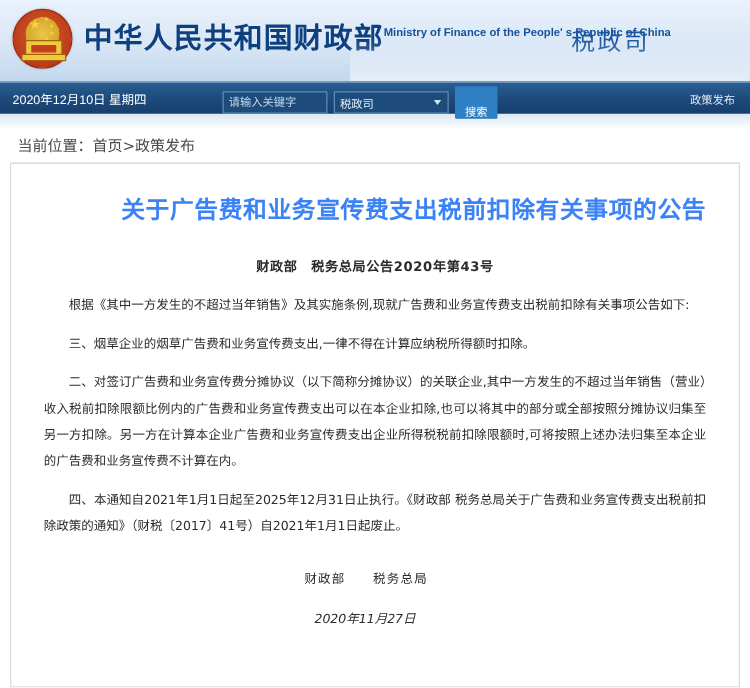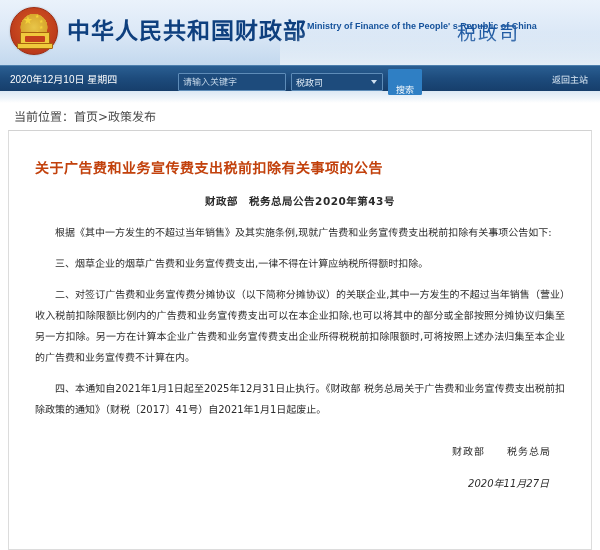--- a/index.html
+++ b/index.html
@@ -145,21 +145,21 @@
   }
   .search-area {
     position: absolute;
     left: 178px;
     top: 3px;
     display: flex;
     align-items: center;
     gap: 5px;
   }
   .search-input {
-    width: 108px;
+    width: 84px;
     height: 18px;
     box-sizing: border-box;
     background: #1d4b7c;
     border: 1px solid #5e8cb8;
     color: #cfe0f0;
     font-size: 9px;
     font-family: "Liberation Sans", sans-serif;
     padding: 0 4px;
     outline: none;
     border-radius: 1px;
@@ -237,52 +237,52 @@
   }
   .card {
     background: #ffffff;
     border: 1px solid #dcdcdc;
     border-top: 1px solid #d2d2d2;
     min-height: 420px;
     padding: 22px 26px 20px 26px;
     box-sizing: border-box;
   }
   .doc-title {
-    text-align: left;
-    font-family: "DejaVu Sans", "Liberation Sans", sans-serif;
-    font-size: 14px;
+    text-align: right;
+    font-family: "DejaVu Sans", "Liberation Sans", sans-serif;
+    font-size: 19px;
     font-weight: bold;
-    color: #c2410c;
+    color: #3b82f6;
     line-height: 22px;
     letter-spacing: 0.5px;
     margin: 4px 0 0 0;
   }
   .doc-subtitle {
     text-align: center;
     font-family: "DejaVu Sans", "Liberation Sans", sans-serif;
     font-size: 10.5px;
     font-weight: bold;
     color: #2b2b2b;
-    margin-top: 14px;
+    margin-top: 26px;
     letter-spacing: 0.5px;
   }
   .doc-body { margin-top: 14px; }
   .para {
     font-family: "DejaVu Sans", "Liberation Sans", sans-serif;
     font-size: 10px;
     color: #2b2b2b;
     line-height: 21px;
     text-align: justify;
     text-justify: inter-ideograph;
     margin: 0 0 10px 0;
   }
   .para.indent { text-indent: 2em; }
   .sign-block {
     margin-top: 22px;
-    text-align: right;
+    text-align: center;
     padding-right: 14px;
   }
   .sign-org {
     font-family: "DejaVu Sans", "Liberation Sans", sans-serif;
     font-size: 10px;
     color: #2b2b2b;
     line-height: 20px;
     letter-spacing: 1px;
   }
   .sign-date {
@@ -324,21 +324,21 @@
 
     <div class="search-area">
       <input class="search-input" type="text" placeholder="请输入关键字" style="">
       <div class="search-select">
         <span class="sel-label">税政司</span>
         <span class="caret"></span>
       </div>
       <button class="search-btn">搜索</button>
     </div>
 
-    <a class="back-link" href="#">返回主站</a>
+    <a class="back-link" href="#">政策发布</a>
   </div>
 
   <div class="subwash"></div>
 
   <div class="content-wrap">
 
     <div class="breadcrumb">当前位置：首页&gt;政策发布</div>
 
     <div class="card">
 

